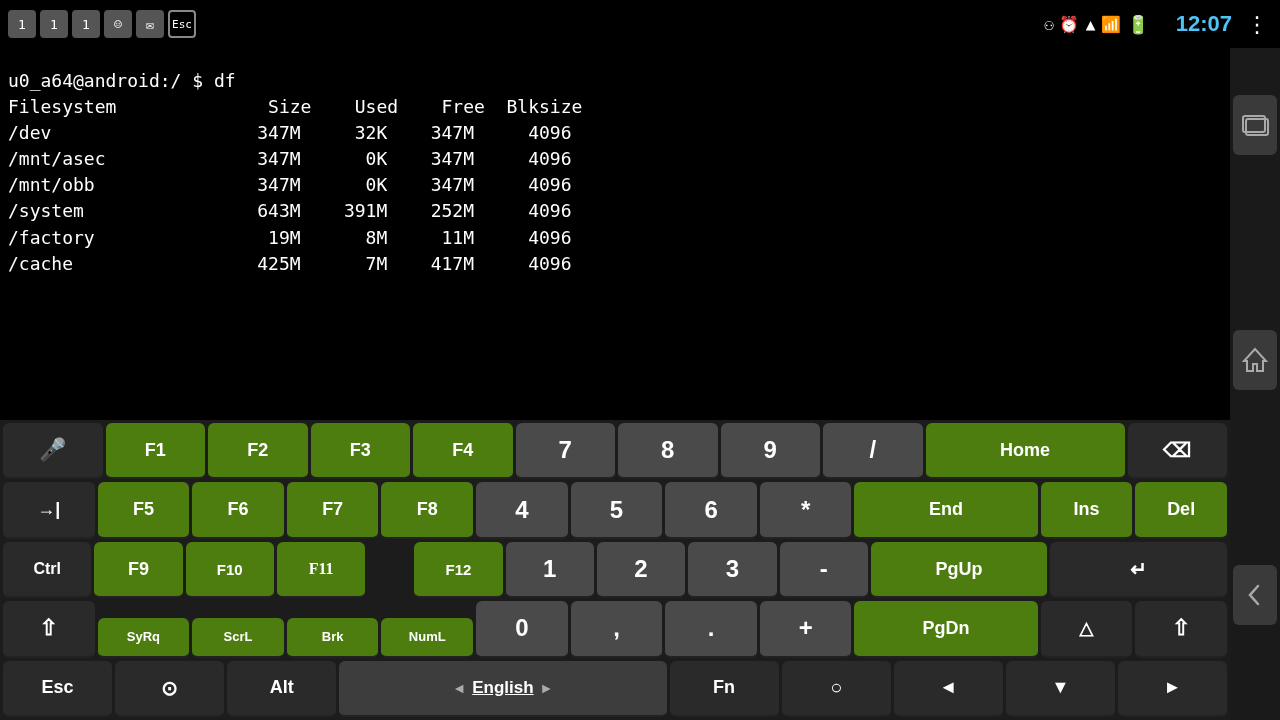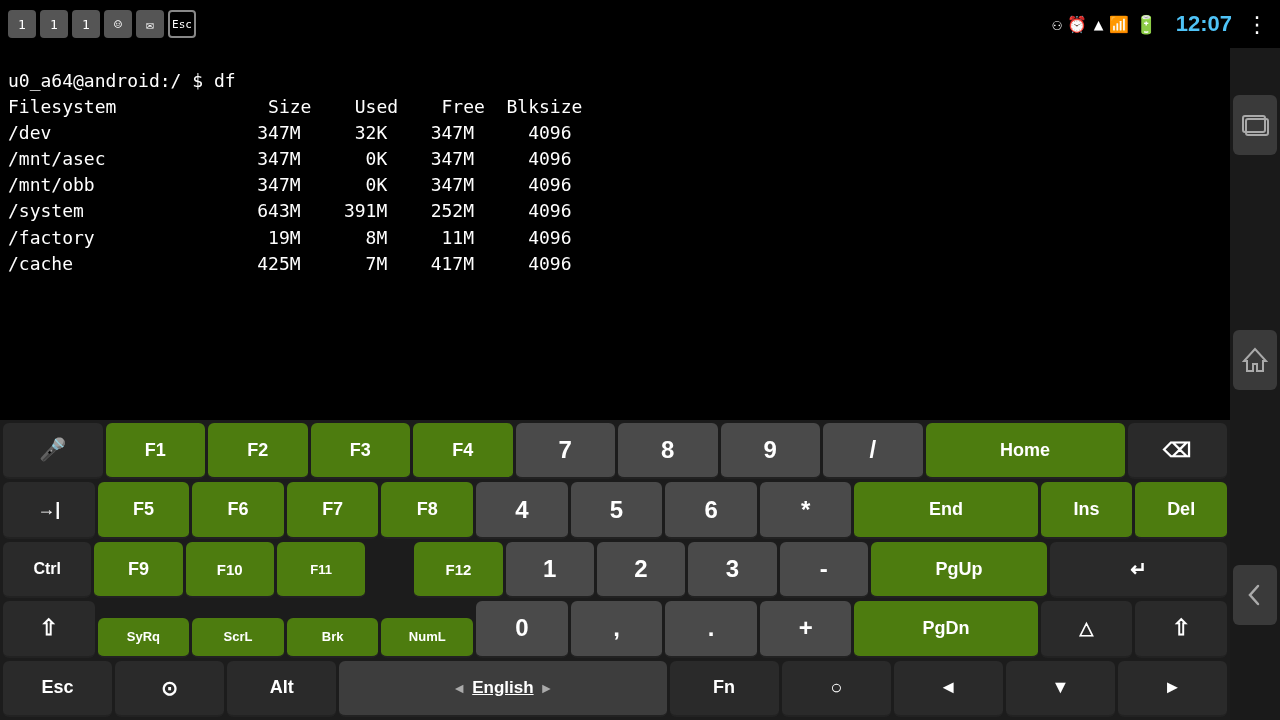--- a/index.html
+++ b/index.html
@@ -50,21 +50,21 @@
     }
     .notif-icon.outline {
       background: transparent;
       border: 2px solid #888;
     }
     .time-text {
       color: #4fc3f7;
       font-size: 22px;
       font-weight: bold;
       font-family: sans-serif;
-      margin-left: 12px;
+      margin-left: 20px;
     }
     .status-icon {
       color: #fff;
       font-size: 16px;
     }
     .battery-icon {
       color: #4fc3f7;
       font-size: 18px;
     }
     .overflow-icon {
@@ -275,21 +275,21 @@
     <div class="kb-key numpad">*</div>
     <div class="kb-key wide">End</div>
     <div class="kb-key">Ins</div>
     <div class="kb-key">Del</div>
   </div>
 
   <div class="kb-row">
     <div class="kb-key dark" style="font-size:16px; ">Ctrl</div>
     <div class="kb-key">F9</div>
     <div class="kb-key" style="font-size:15px;">F10</div>
-    <div class="kb-key" style="font-size:13px;">F11</div>
+    <div class="kb-key" style="font-size:16px;font-family:Liberation Serif, serif;">F11</div>
     <div class="kb-key" style="font-size:15px;margin-left:46px;">F12</div>
     <div class="kb-key numpad">1</div>
     <div class="kb-key numpad">2</div>
     <div class="kb-key numpad">3</div>
     <div class="kb-key numpad">-</div>
     <div class="kb-key wide">PgUp</div>
     <div class="kb-key dark" style="font-size:20px; flex:2;">↵</div>
   </div>
 
   <div class="kb-row">

